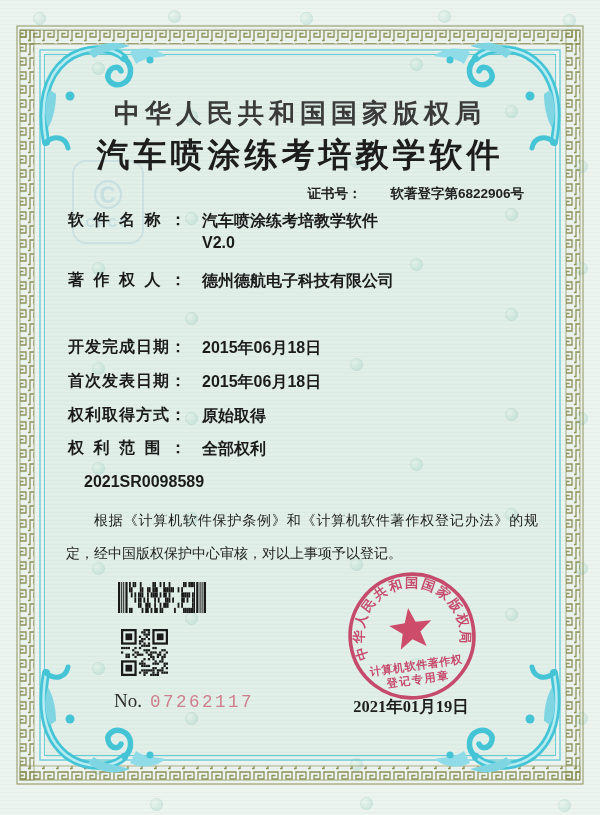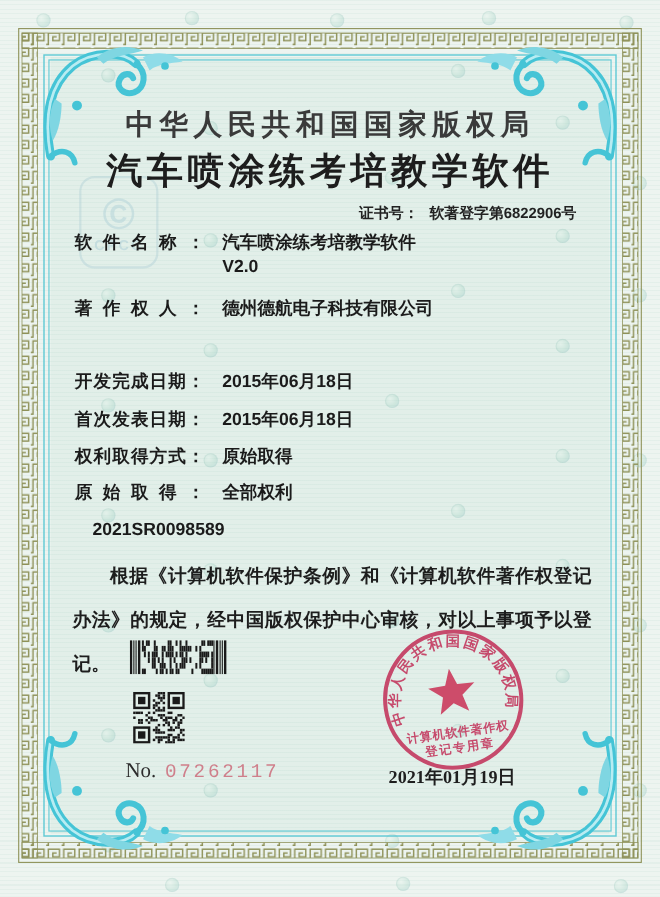--- a/index.html
+++ b/index.html
@@ -24,28 +24,28 @@
   .cpcc-wm .c{font-size:40px;line-height:40px;color:rgba(178,210,216,.65);font-weight:bold;}
   .cpcc-wm .t{font-size:13px;letter-spacing:2px;color:rgba(178,210,216,.75);font-weight:bold;}
 
   .authority{position:absolute;left:0;top:96px;width:100%;text-align:center;
     font-family:"Liberation Serif","DejaVu Serif",serif;
     font-size:26px;font-weight:600;letter-spacing:5px;color:#3a3a3a;}
   .main-title{position:absolute;left:0;top:133px;width:100%;text-align:center;
     font-family:"Liberation Serif","DejaVu Serif",serif;
     font-size:33px;font-weight:bold;letter-spacing:4px;color:#1d1d1d;}
   .certno-line{position:absolute;top:185px;right:76px;font-size:13.5px;font-weight:bold;color:#222;}
-  .certno-line .lbl{margin-right:10px;}
+  .certno-line .lbl{margin-right:29px;}
 
   .field-row{position:absolute;left:68px;display:flex;align-items:flex-start;font-size:16px;font-weight:bold;color:#1b1b1b;}
   .field-row .lbl{width:118px;text-align:justify;text-align-last:justify;flex:none;}
   .field-row .val{margin-left:16px;line-height:1.4;white-space:pre-line;}
 
   .statement{position:absolute;left:66px;top:504px;width:472px;
-    font-size:17px;font-weight:bold;line-height:2.35;text-indent:2em;
+    font-size:14px;font-weight:normal;line-height:2.35;text-indent:2em;
     text-align:justify;color:#1d1d1d;}
 
   .serial-line{position:absolute;left:114px;top:690px;display:flex;align-items:baseline;}
   .serial-line .no{font-family:"Liberation Serif","DejaVu Serif",serif;font-size:19px;color:#2c2c2c;margin-right:8px;}
   .serial-line .num{font-family:Liberation Mono, monospace;
     font-size:17.5px;letter-spacing:2.5px;color:#cf7f8b;}
 
   .seal-svg{left:341px;top:565px;transform:rotate(-8deg);opacity:.92;}
   .issue-date{position:absolute;left:336px;top:696px;width:150px;text-align:center;
     font-family:"Liberation Serif","DejaVu Serif",serif;
@@ -163,21 +163,21 @@
 </div>
 <div class="field-row" style="top:371px">
   <span class="lbl">首次发表日期：</span>
   <span class="val">2015年06月18日</span>
 </div>
 <div class="field-row" style="top:405px">
   <span class="lbl">权利取得方式：</span>
   <span class="val">原始取得</span>
 </div>
 <div class="field-row" style="top:438px">
-  <span class="lbl">原始取得：</span>
+  <span class="lbl">权利范围：</span>
   <span class="val">全部权利</span>
 </div>
 <div class="field-row" style="top:471px">
   <span class="val">2021SR0098589</span>
 </div>
 
 <div class="statement">根据《计算机软件保护条例》和《计算机软件著作权登记办法》的规定，经中国版权保护中心审核，对以上事项予以登记。</div>
 
 <svg class="barcode-svg" width="88" height="31" viewBox="0 0 88 31">
     <rect x="0" y="0" width="2.2" height="31" fill="#1a1a1a"></rect>

